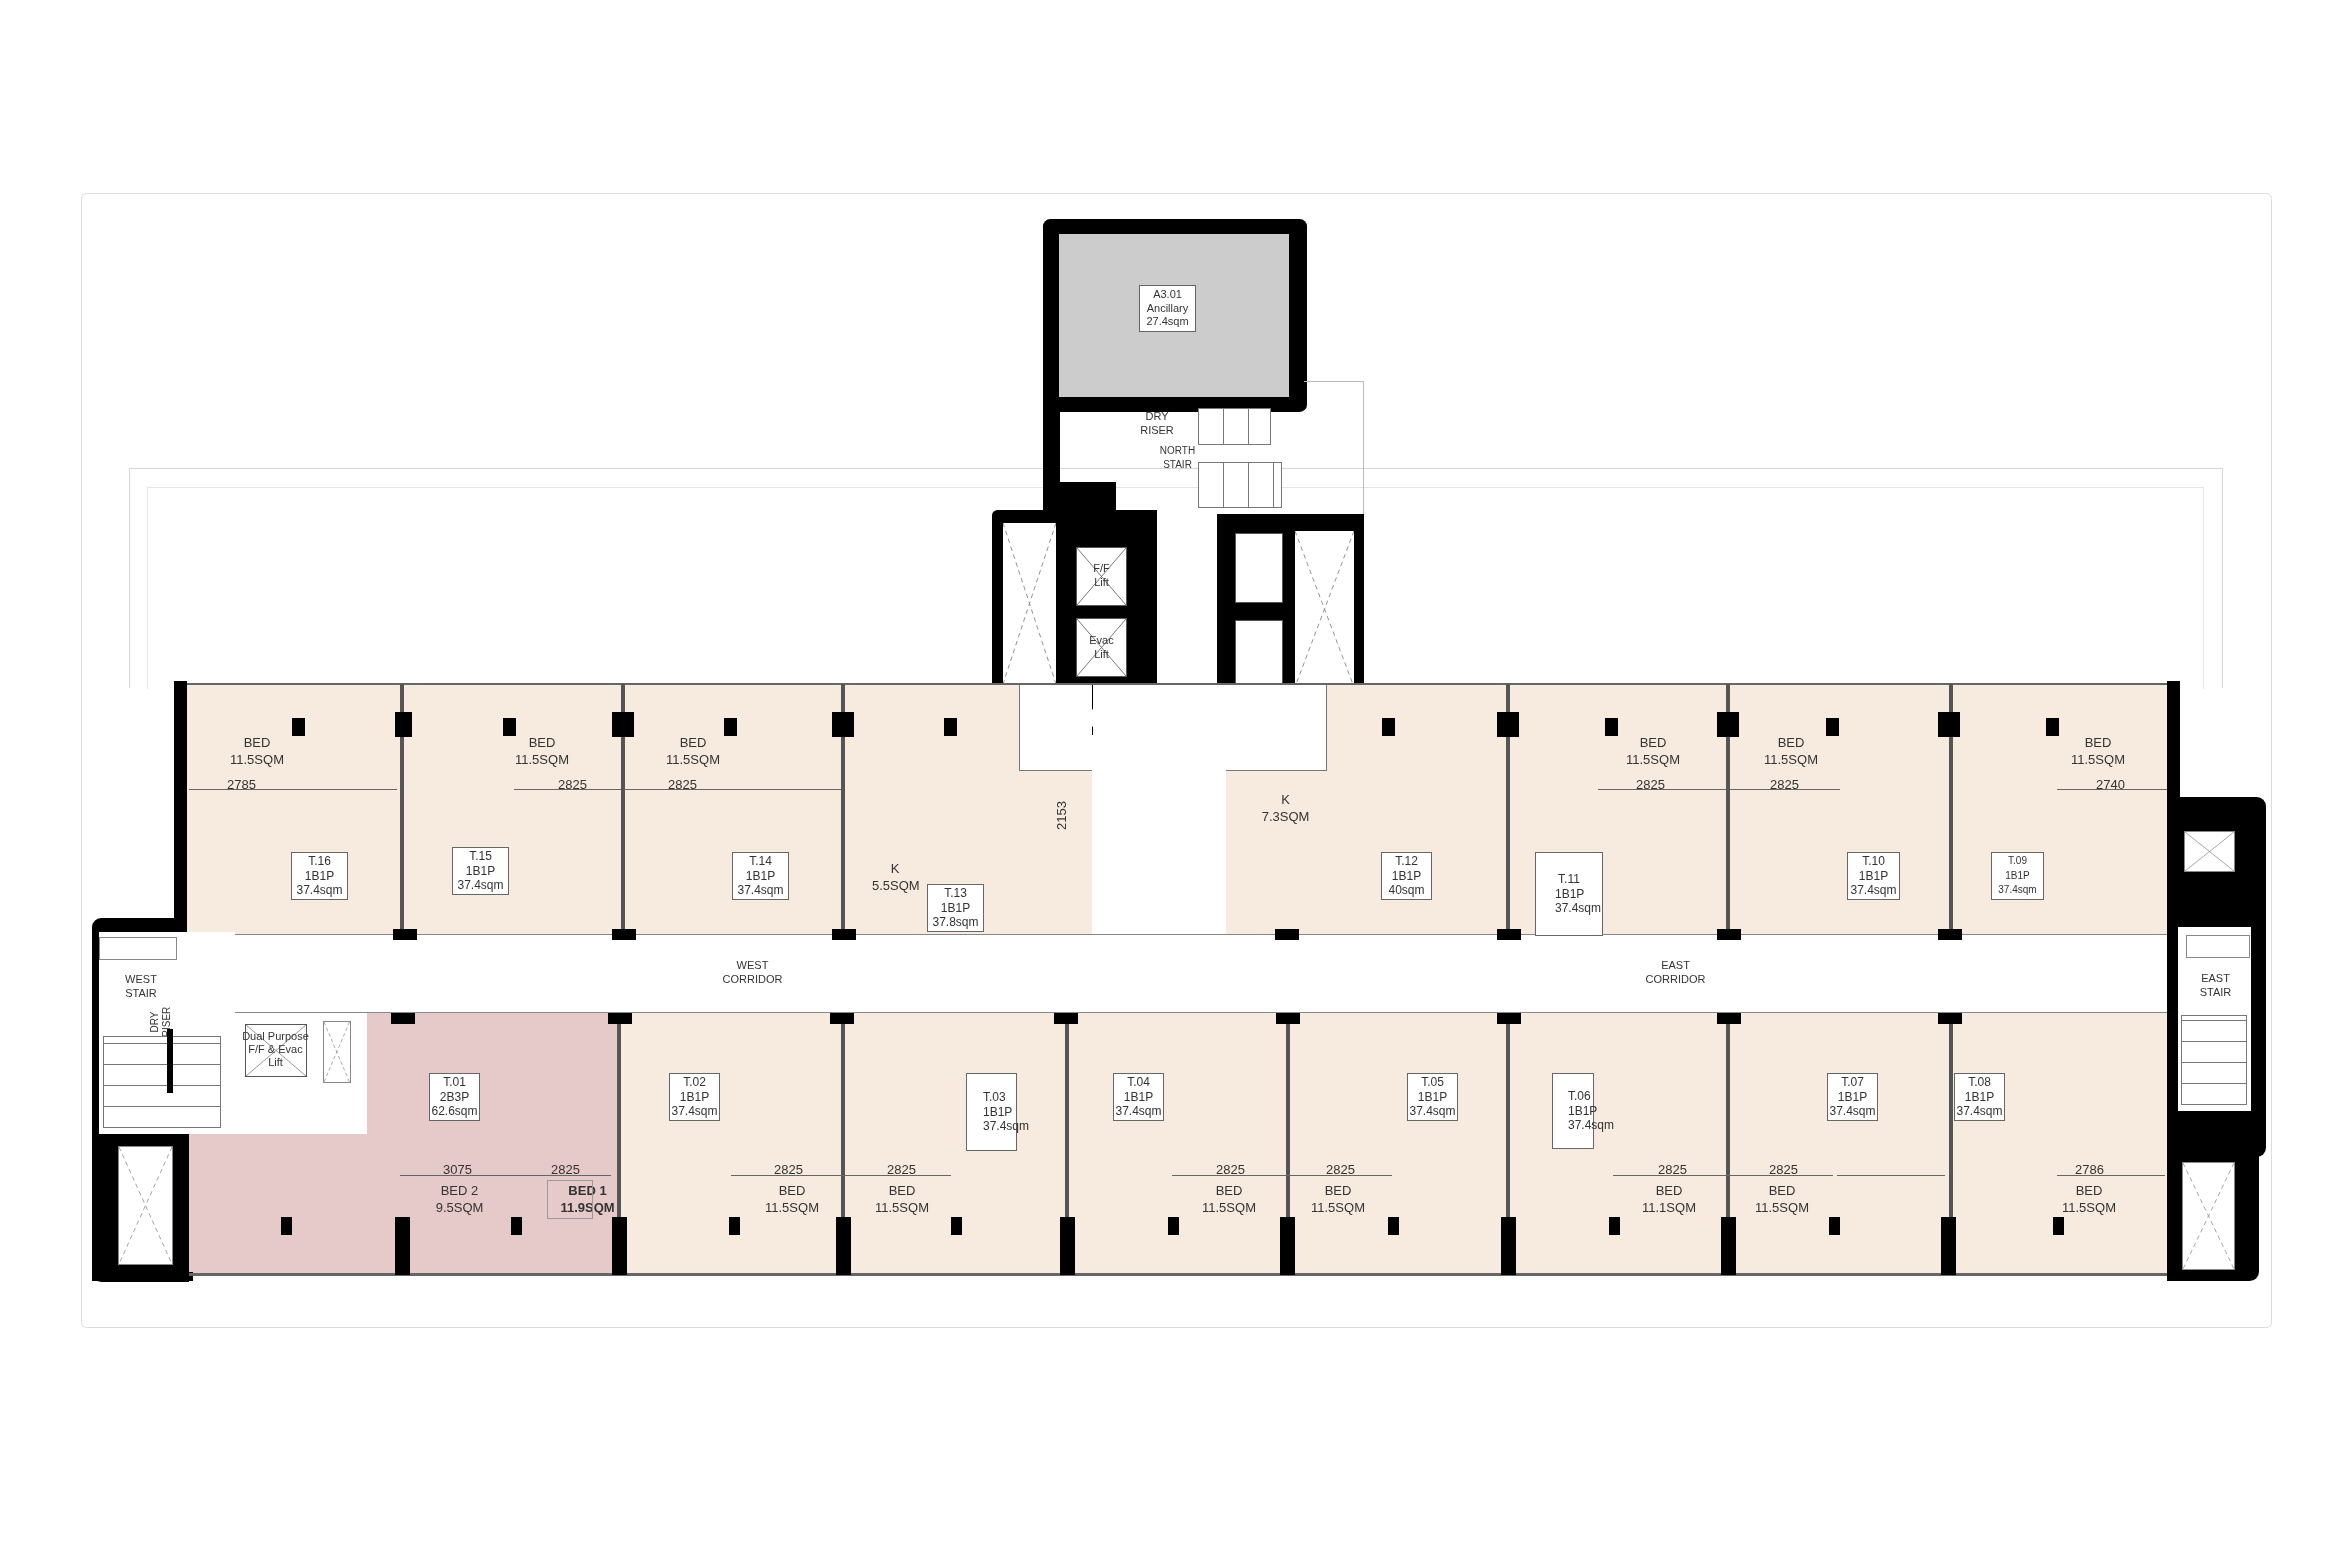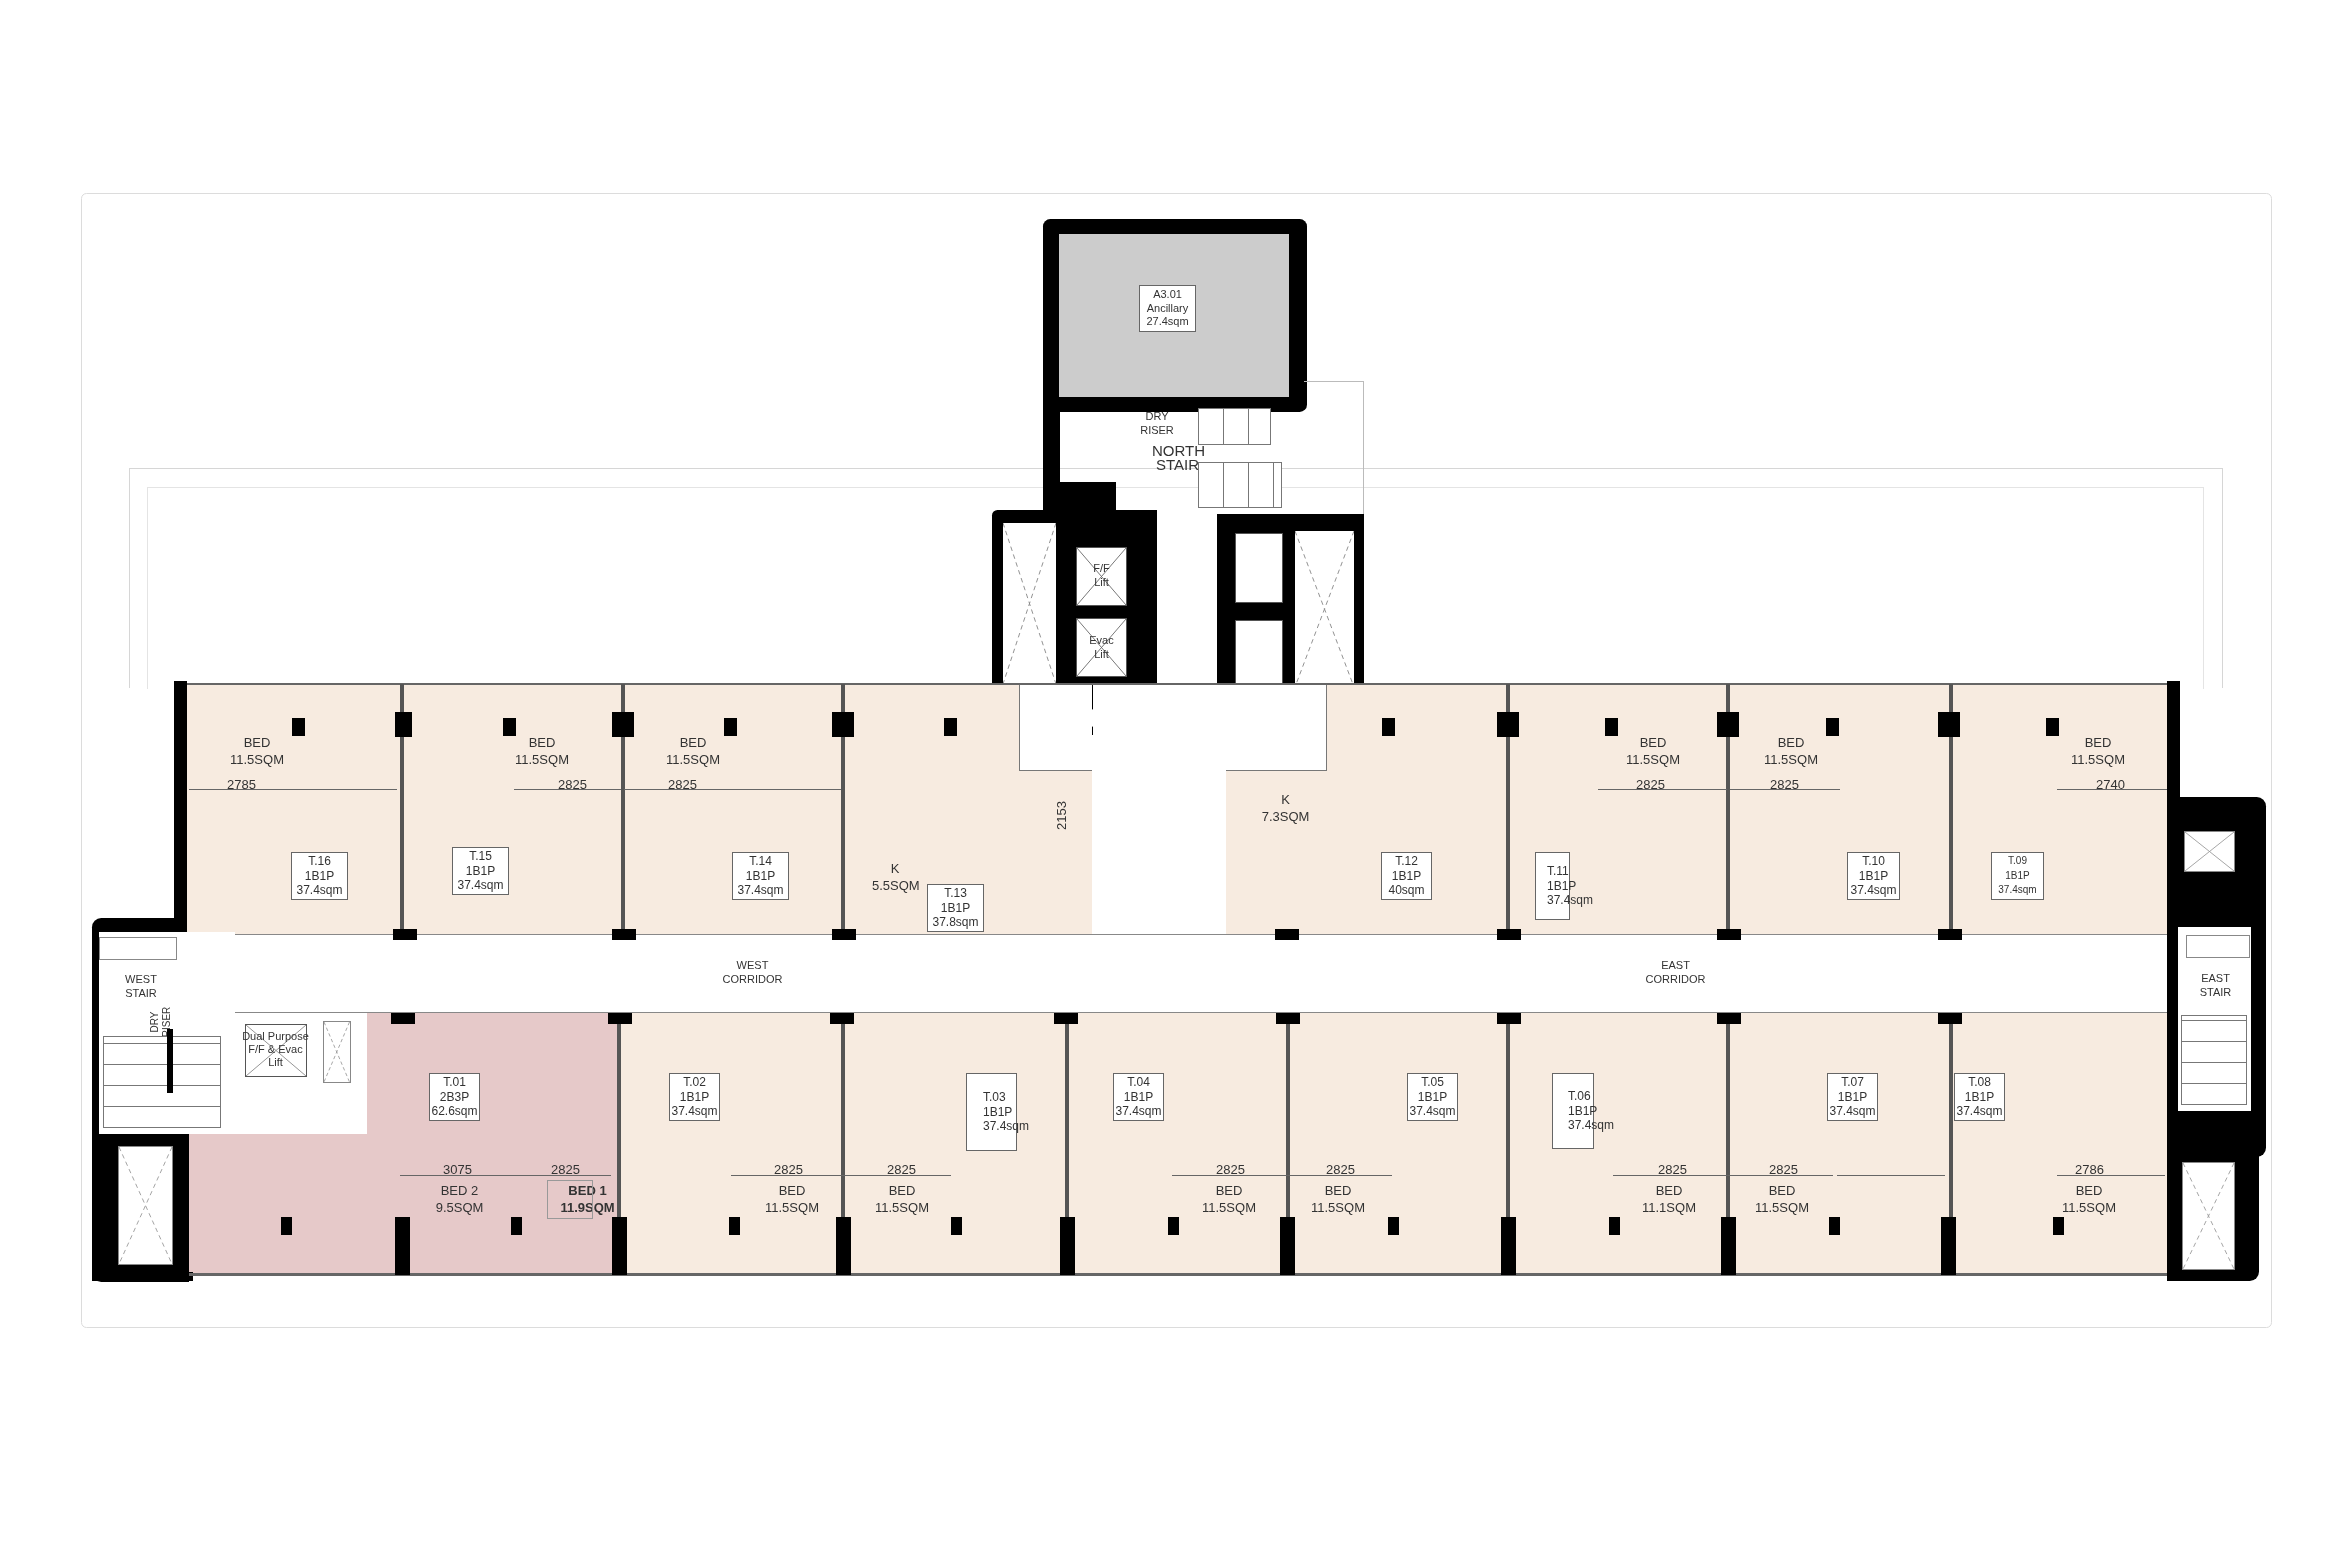--- a/index.html
+++ b/index.html
@@ -36,21 +36,21 @@
 <div class="abs ancillary" style="left:1059px;top:234px;width:230px;height:163px;"></div>
 <div class="abs tag" style="left:1139px;top:285px;width:57px;padding:1.8px;font-size:11px;line-height:13.8px;">
   <div>A3.01</div>
   <div>Ancillary</div>
   <div>27.4sqm</div>
 </div>
 <div class="abs wall" style="left:1043px;top:404px;width:16.5px;height:110px;"></div>
 <div class="abs wall" style="left:1043px;top:482px;width:73px;height:32px;"></div>
 <div class="abs lbl" style="left:1134px;top:410px;width:46px;font-size:11px;line-height:13.8px;">DRY
 RISER</div>
-<div class="abs lbl" style="left:1152px;top:444px;width:51px;font-size:15px;line-height:13.8px;">NORTH
+<div class="abs lbl" style="left:1152px;top:444px;width:51px;font-size:10px;line-height:13.8px;">NORTH
 STAIR</div>
 <div class="abs stairs" style="left:1198px;top:408px;width:73px;height:37px;"></div>
 <div class="abs stairs" style="left:1198px;top:462px;width:84px;height:46px;"></div>
 <div class="abs" style="left:1304px;top:381px;width:60px;height:138px;border:1.8px solid #bbb;border-left:none;"></div>
 
 <div class="abs wall" style="left:992px;top:510px;width:165px;height:225px;border-radius:5.5px 0 0 0;"></div>
 <div class="abs xbox" style="left:1003px;top:523px;width:53px;height:161px;border:none;">
   <svg viewBox="0 0 58 175" preserveAspectRatio="none">
       <line x1="0" y1="0" x2="58" y2="175" stroke="#888" stroke-dasharray="5 4"></line>
       <line x1="58" y1="0" x2="0" y2="175" stroke="#888" stroke-dasharray="5 4"></line>
@@ -278,21 +278,21 @@
 7.3SQM</div>
 <div class="abs tag" style="left:1381px;top:852px;width:51px;padding:0.9px;font-size:12px;line-height:14.7px;">
   <div>T.12</div>
   <div>1B1P</div>
   <div>40sqm</div>
 </div>
 
 <div class="abs lbl" style="left:1621px;top:735px;width:64px;">BED
 11.5SQM</div>
 <div class="abs dim" style="left:1636px;top:777px;">2825</div>
-<div class="abs tag" style="left:1535px;top:852px;width:35px;padding:11px;font-size:12px;line-height:14.7px;">
+<div class="abs tag" style="left:1535px;top:852px;width:68px;padding:19px;font-size:12px;line-height:14.7px;">
   <div>T.11</div>
   <div>1B1P</div>
   <div>37.4sqm</div>
 </div>
 
 <div class="abs lbl" style="left:1759px;top:735px;width:64px;">BED
 11.5SQM</div>
 <div class="abs dim" style="left:1770px;top:777px;">2825</div>
 <div class="abs tag" style="left:1847px;top:852px;width:53px;padding:0.9px;font-size:12px;line-height:14.7px;">
   <div>T.10</div>

